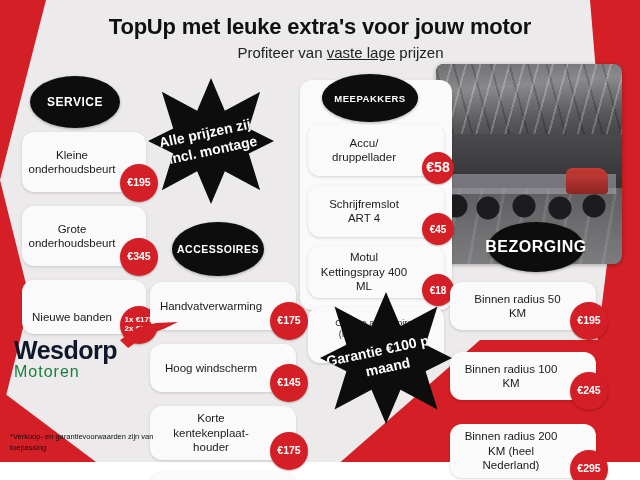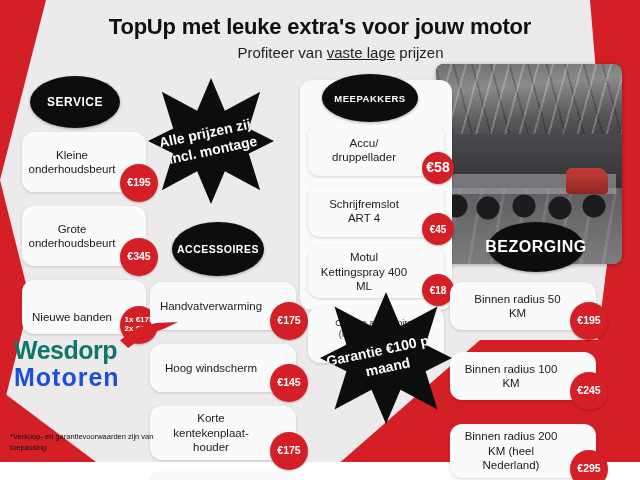--- a/index.html
+++ b/index.html
@@ -104,22 +104,22 @@
   .star{
     position:absolute;background:#0d0d0d;color:#fff;z-index:8;
     display:flex;align-items:center;justify-content:center;text-align:center;
     font-weight:bold;line-height:1.25;
     clip-path:polygon(50% 0%,61% 26%,89% 11%,80% 40%,100% 50%,80% 60%,89% 89%,61% 74%,50% 100%,39% 74%,11% 89%,20% 60%,0% 50%,20% 40%,11% 11%,39% 26%);
   }
   .star span{display:block;transform:rotate(-12deg);}
 
   
   .logo{position:absolute;left:14px;top:336px;width:170px;z-index:6;}
-  .logo .l1{font-size:25px;font-weight:bold;color:#0f766e;letter-spacing:-.5px;}
-  .logo .l2{font-size:25px;font-weight:bold;color:#1d4ed8;letter-spacing:1px;margin-top:-2px;}
+  .logo .l1{font-size:25px;font-weight:bold;color:#0f172a;letter-spacing:-.5px;}
+  .logo .l2{font-size:16px;font-weight:normal;color:#15803d;letter-spacing:1px;margin-top:-2px;}
   .logo .swoosh{
     position:absolute;right:6px;top:-14px;width:58px;height:26px;
     background:#d41f26;
     clip-path:polygon(0 70%, 30% 22%, 62% 4%, 100% 0, 76% 26%, 44% 52%, 14% 100%);
   }
   .disclaimer{position:absolute;left:10px;top:432px;width:180px;font-size:7.5px;color:#111;line-height:1.4;z-index:6;}
 </style>
 </head>
 <body>
 

